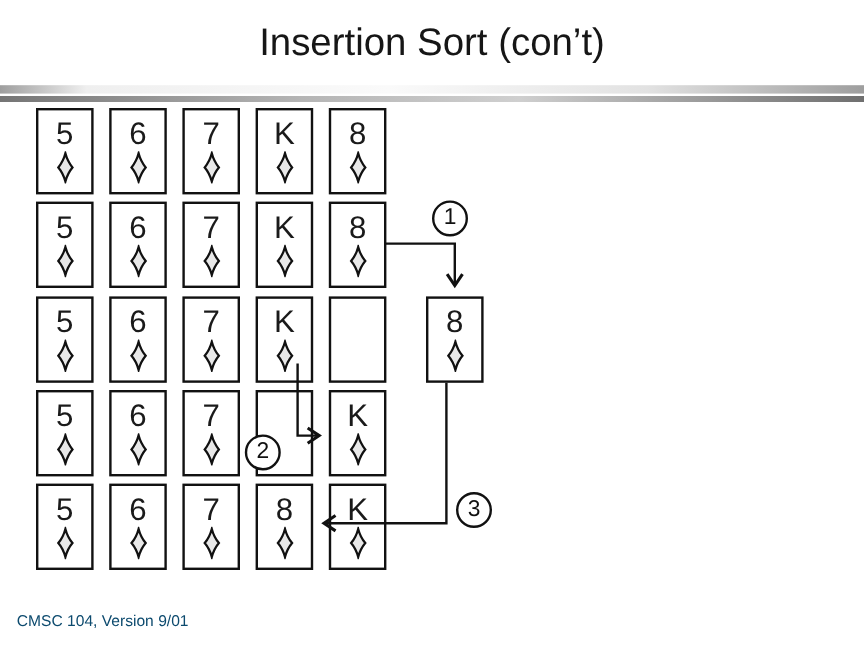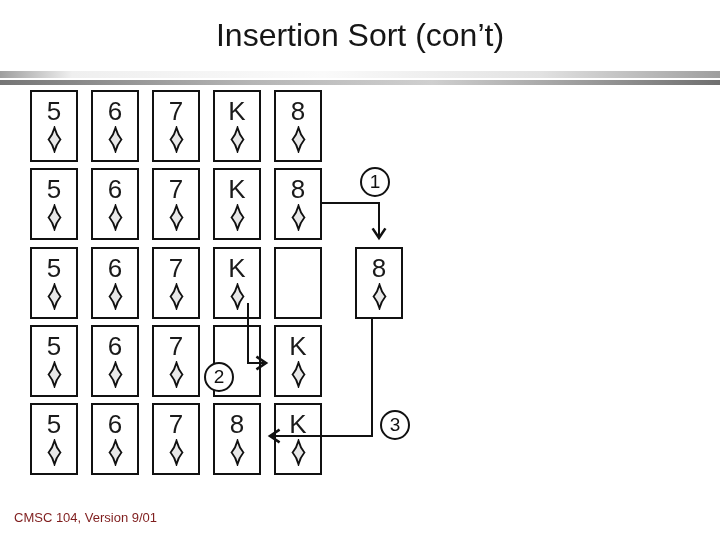--- a/index.html
+++ b/index.html
@@ -36,21 +36,21 @@
   .overlay{position:absolute;left:0;top:0;pointer-events:none;}
   .circle{
     position:absolute;width:30px;height:30px;box-sizing:border-box;
     border:2px solid #111111;border-radius:50%;background:#ffffff;
     display:flex;align-items:center;justify-content:center;
     font-size:19px;color:#111111;
   }
   .circle-1{left:360px;top:167px;}
   .circle-2{left:204px;top:362px;}
   .circle-3{left:380px;top:410px;}
-  .footer-left{position:absolute;left:14px;bottom:15px;font-size:13px;color:#7f1d1d;}
+  .footer-left{position:absolute;left:14px;bottom:15px;font-size:13px;color:#0c4a6e;}
   .footer-right{position:absolute;right:16px;bottom:15px;font-size:13px;color:#0f766e;}
 </style>
 </head>
 <body>
 
 <div class="slide">
 
   <div class="title">Insertion Sort (con’t)</div>
   <div class="rule rule-top"></div>
   <div class="rule rule-bottom"></div>

